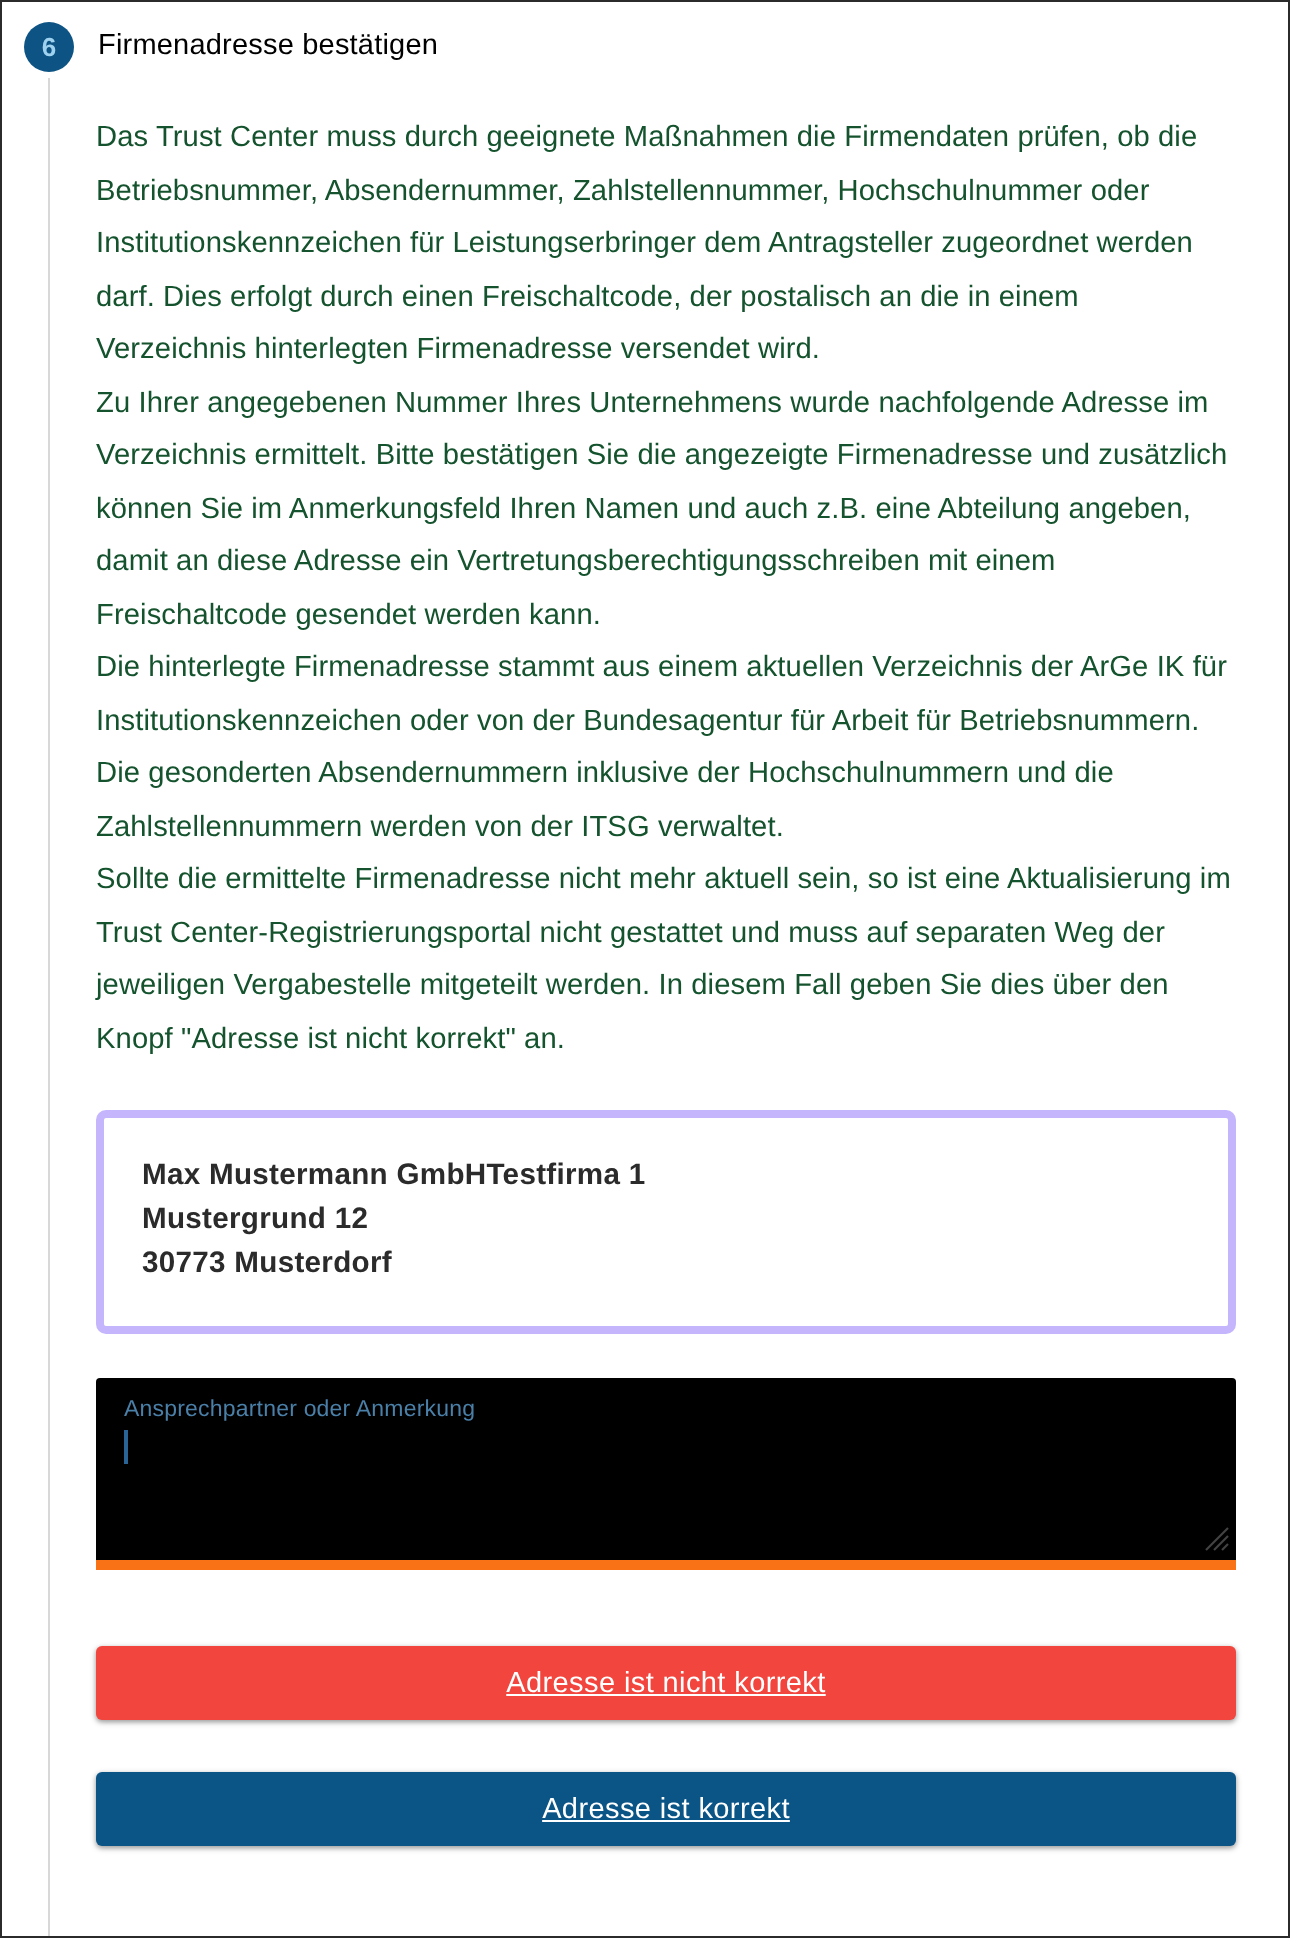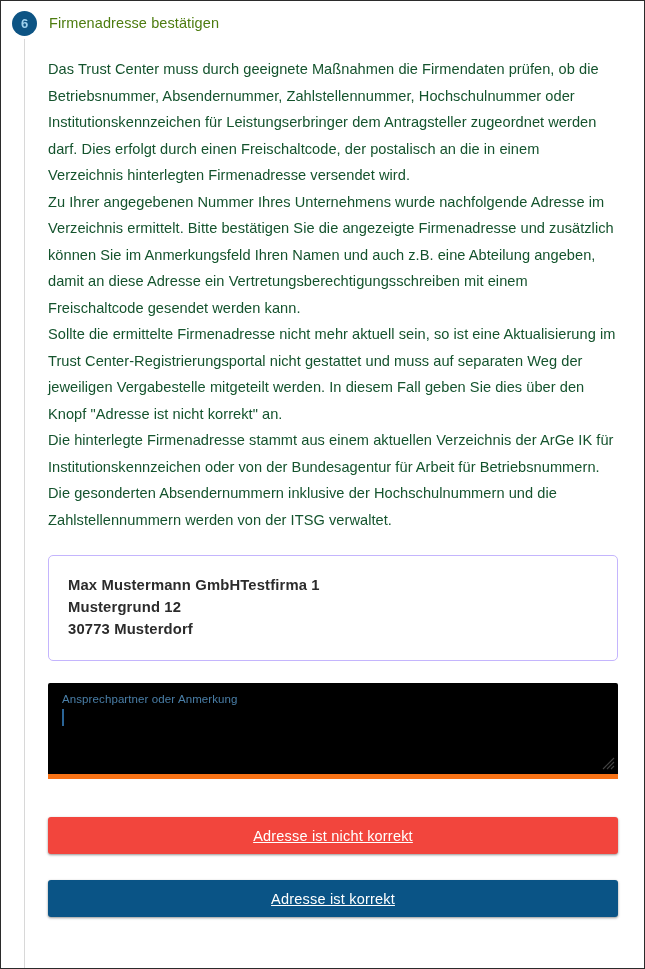--- a/index.html
+++ b/index.html
@@ -41,21 +41,21 @@
     align-items: center;
     justify-content: center;
     margin-left: 11px;
     margin-top: 8px;
     box-sizing: border-box;
   }
   .step-title {
     margin-left: 12px;
     margin-top: 8px;
     font-size: 14.5px;
-    color: #4d7c0f;
+    color: #000000;
     letter-spacing: 0.1px;
   }
   
   .connector {
     position: absolute;
     left: 23px;
     top: 38px;
     bottom: 0;
     width: 1px;
     background: #d8d8d8;
@@ -70,21 +70,21 @@
   .para {
     font-size: 14.6px;
     line-height: 26.5px;
     color: #14532d;
     margin: 0;
     letter-spacing: 0.05px;
   }
   
   .address-card {
     margin-top: 22px;
-    border: 1px solid #c4b5fd;
+    border: 4px solid #c4b5fd;
     border-radius: 5px;
     background: #ffffff;
     padding: 18px 19px 20px 19px;
     box-sizing: border-box;
     width: 570px;
   }
   .address-line {
     font-size: 14.8px;
     font-weight: bold;
     color: #2b2b2b;
@@ -177,22 +177,22 @@
     <div class="step-circle">6</div>
     <div class="step-title">Firmenadresse bestätigen</div>
   </div>
 
   <div class="connector"></div>
 
   <div class="content">
 
     <p class="para">Das Trust Center muss durch geeignete Maßnahmen die Firmendaten prüfen, ob die Betriebsnummer, Absendernummer, Zahlstellennummer, Hochschulnummer oder Institutionskennzeichen für Leistungserbringer dem Antragsteller zugeordnet werden darf. Dies erfolgt durch einen Freischaltcode, der postalisch an die in einem Verzeichnis hinterlegten Firmenadresse versendet wird.</p>
     <p class="para">Zu Ihrer angegebenen Nummer Ihres Unternehmens wurde nachfolgende Adresse im Verzeichnis ermittelt. Bitte bestätigen Sie die angezeigte Firmenadresse und zusätzlich können Sie im Anmerkungsfeld Ihren Namen und auch z.B. eine Abteilung angeben, damit an diese Adresse ein Vertretungsberechtigungsschreiben mit einem Freischaltcode gesendet werden kann.</p>
+    <p class="para">Die hinterlegte Firmenadresse stammt aus einem aktuellen Verzeichnis der ArGe IK für Institutionskennzeichen oder von der Bundesagentur für Arbeit für Betriebsnummern. Die gesonderten Absendernummern inklusive der Hochschulnummern und die Zahlstellennummern werden von der ITSG verwaltet.</p>
     <p class="para">Sollte die ermittelte Firmenadresse nicht mehr aktuell sein, so ist eine Aktualisierung im Trust Center-Registrierungsportal nicht gestattet und muss auf separaten Weg der jeweiligen Vergabestelle mitgeteilt werden. In diesem Fall geben Sie dies über den Knopf "Adresse ist nicht korrekt" an.</p>
-    <p class="para">Die hinterlegte Firmenadresse stammt aus einem aktuellen Verzeichnis der ArGe IK für Institutionskennzeichen oder von der Bundesagentur für Arbeit für Betriebsnummern. Die gesonderten Absendernummern inklusive der Hochschulnummern und die Zahlstellennummern werden von der ITSG verwaltet.</p>
 
     <div class="address-card">
       <div class="address-line">Max Mustermann GmbHTestfirma 1</div>
       <div class="address-line">Mustergrund 12</div>
       <div class="address-line">30773 Musterdorf</div>
     </div>
 
     <div class="field-wrap">
       <div class="field-box">
         <label class="field-label">Ansprechpartner oder Anmerkung</label>

